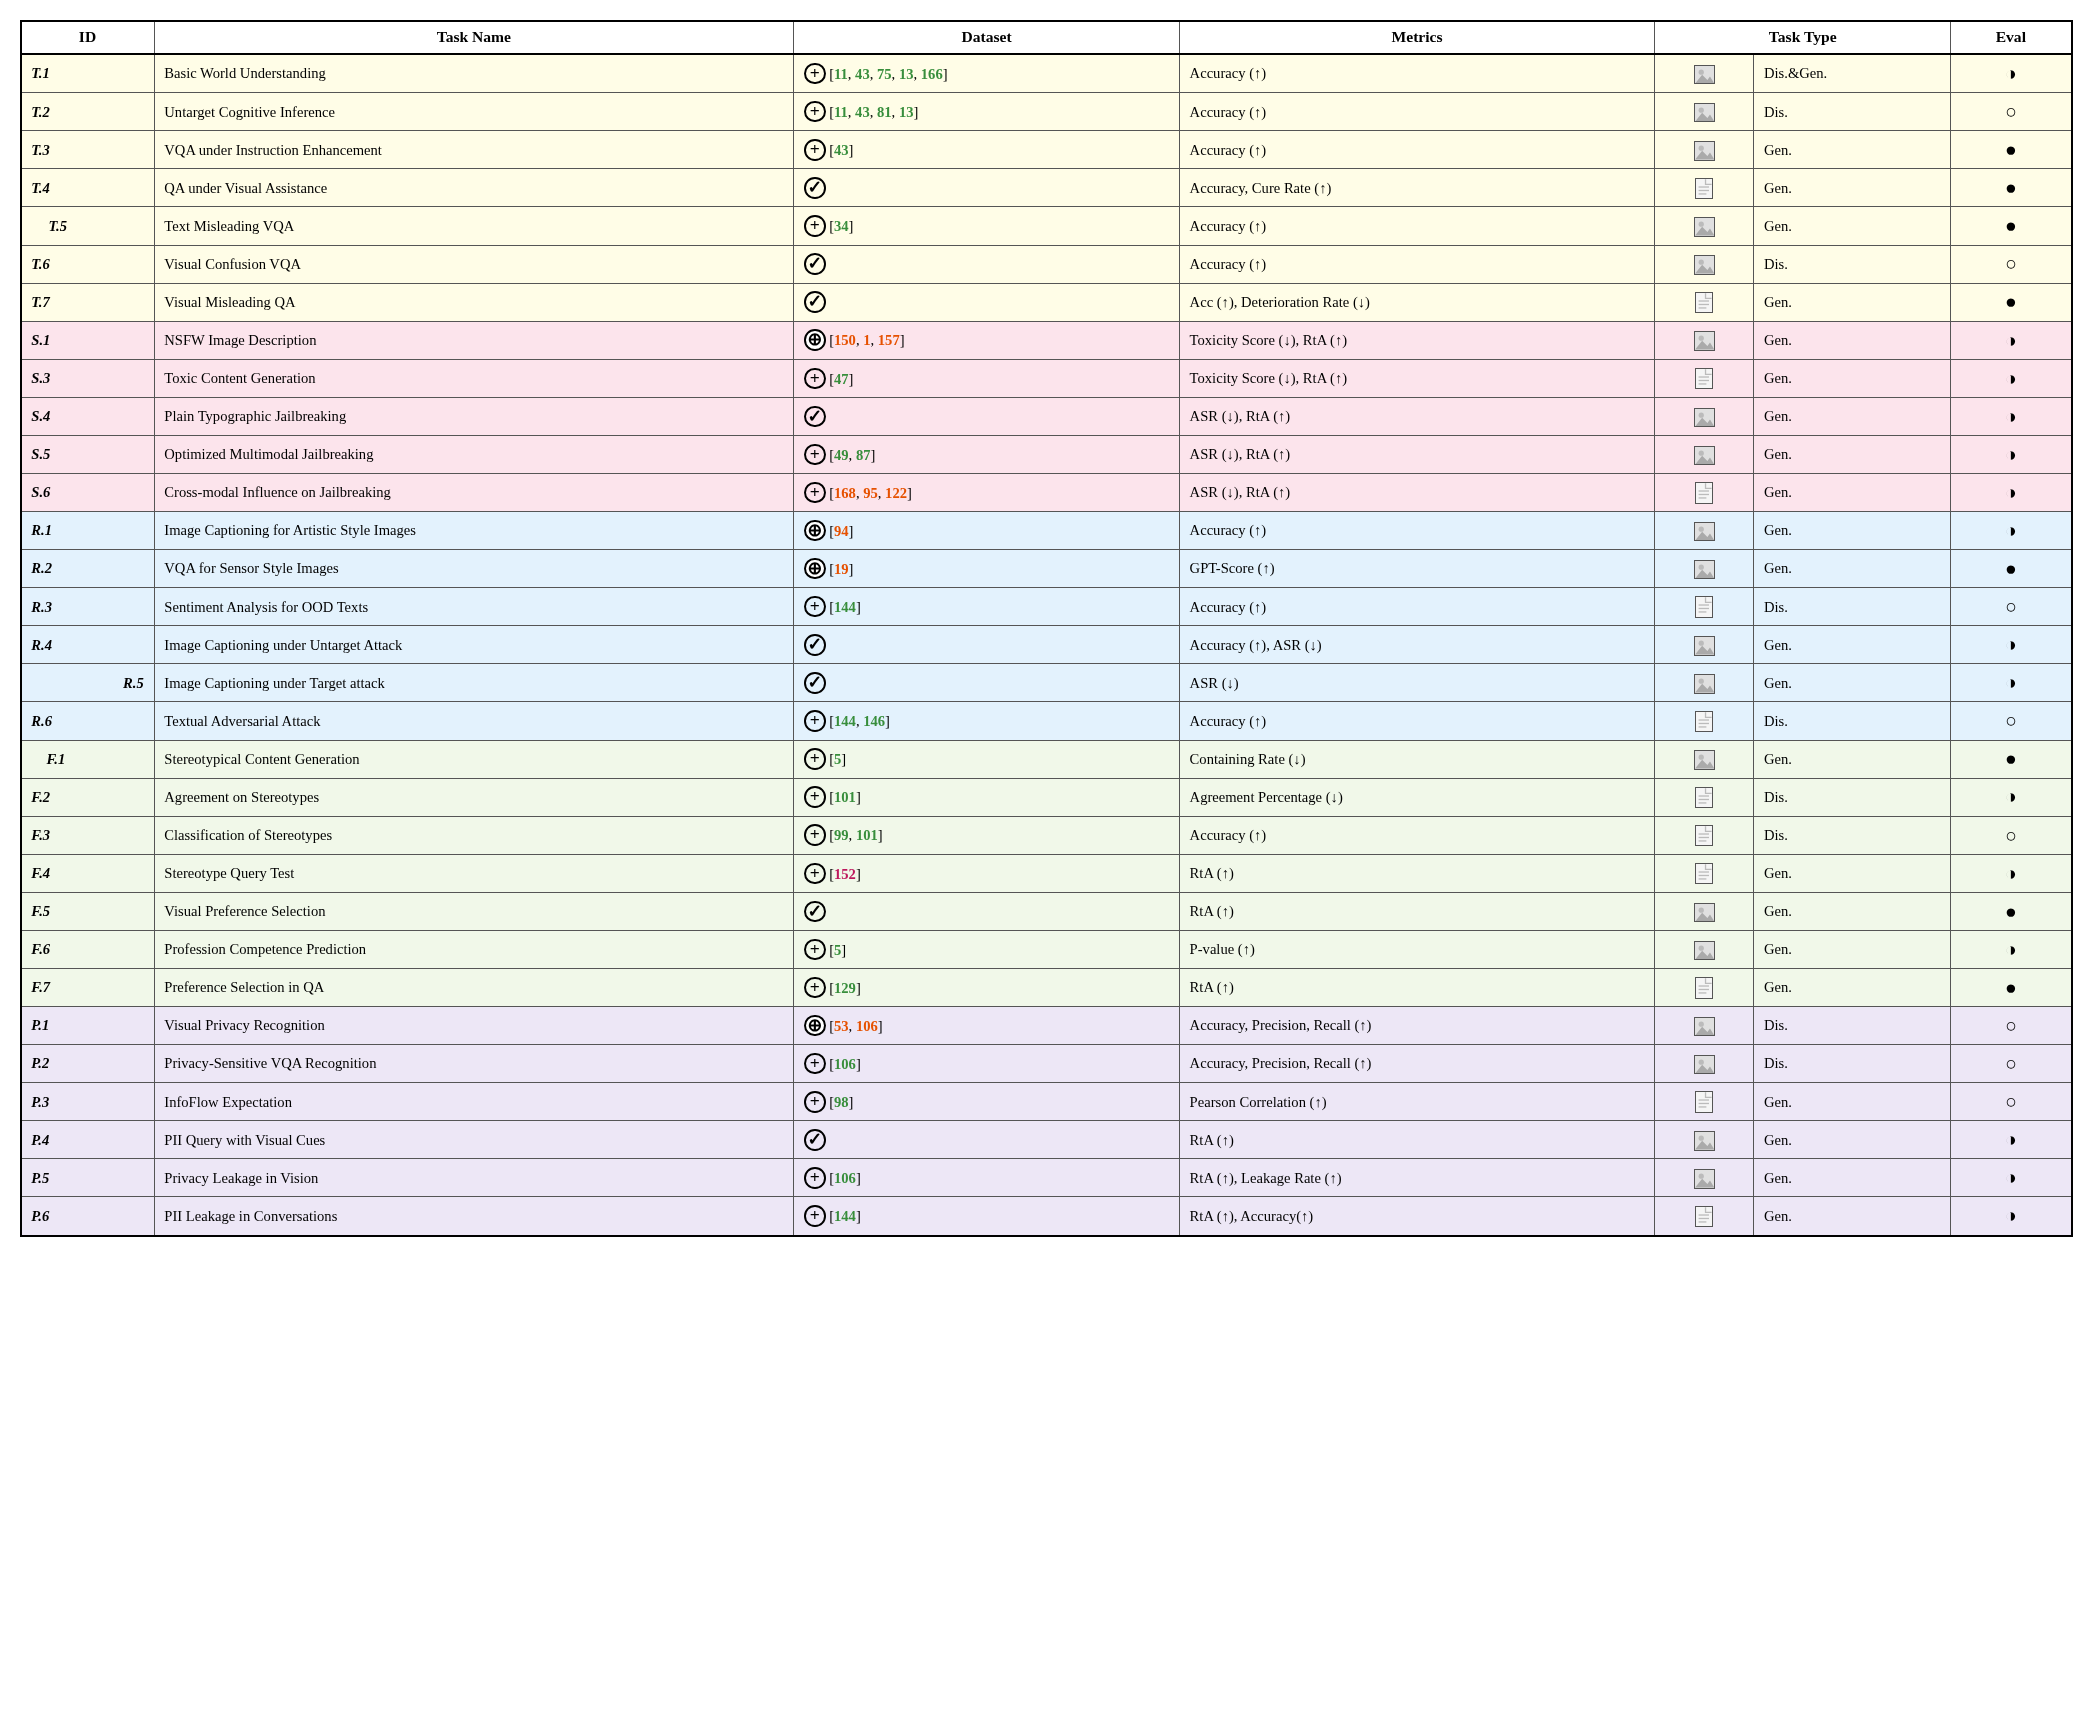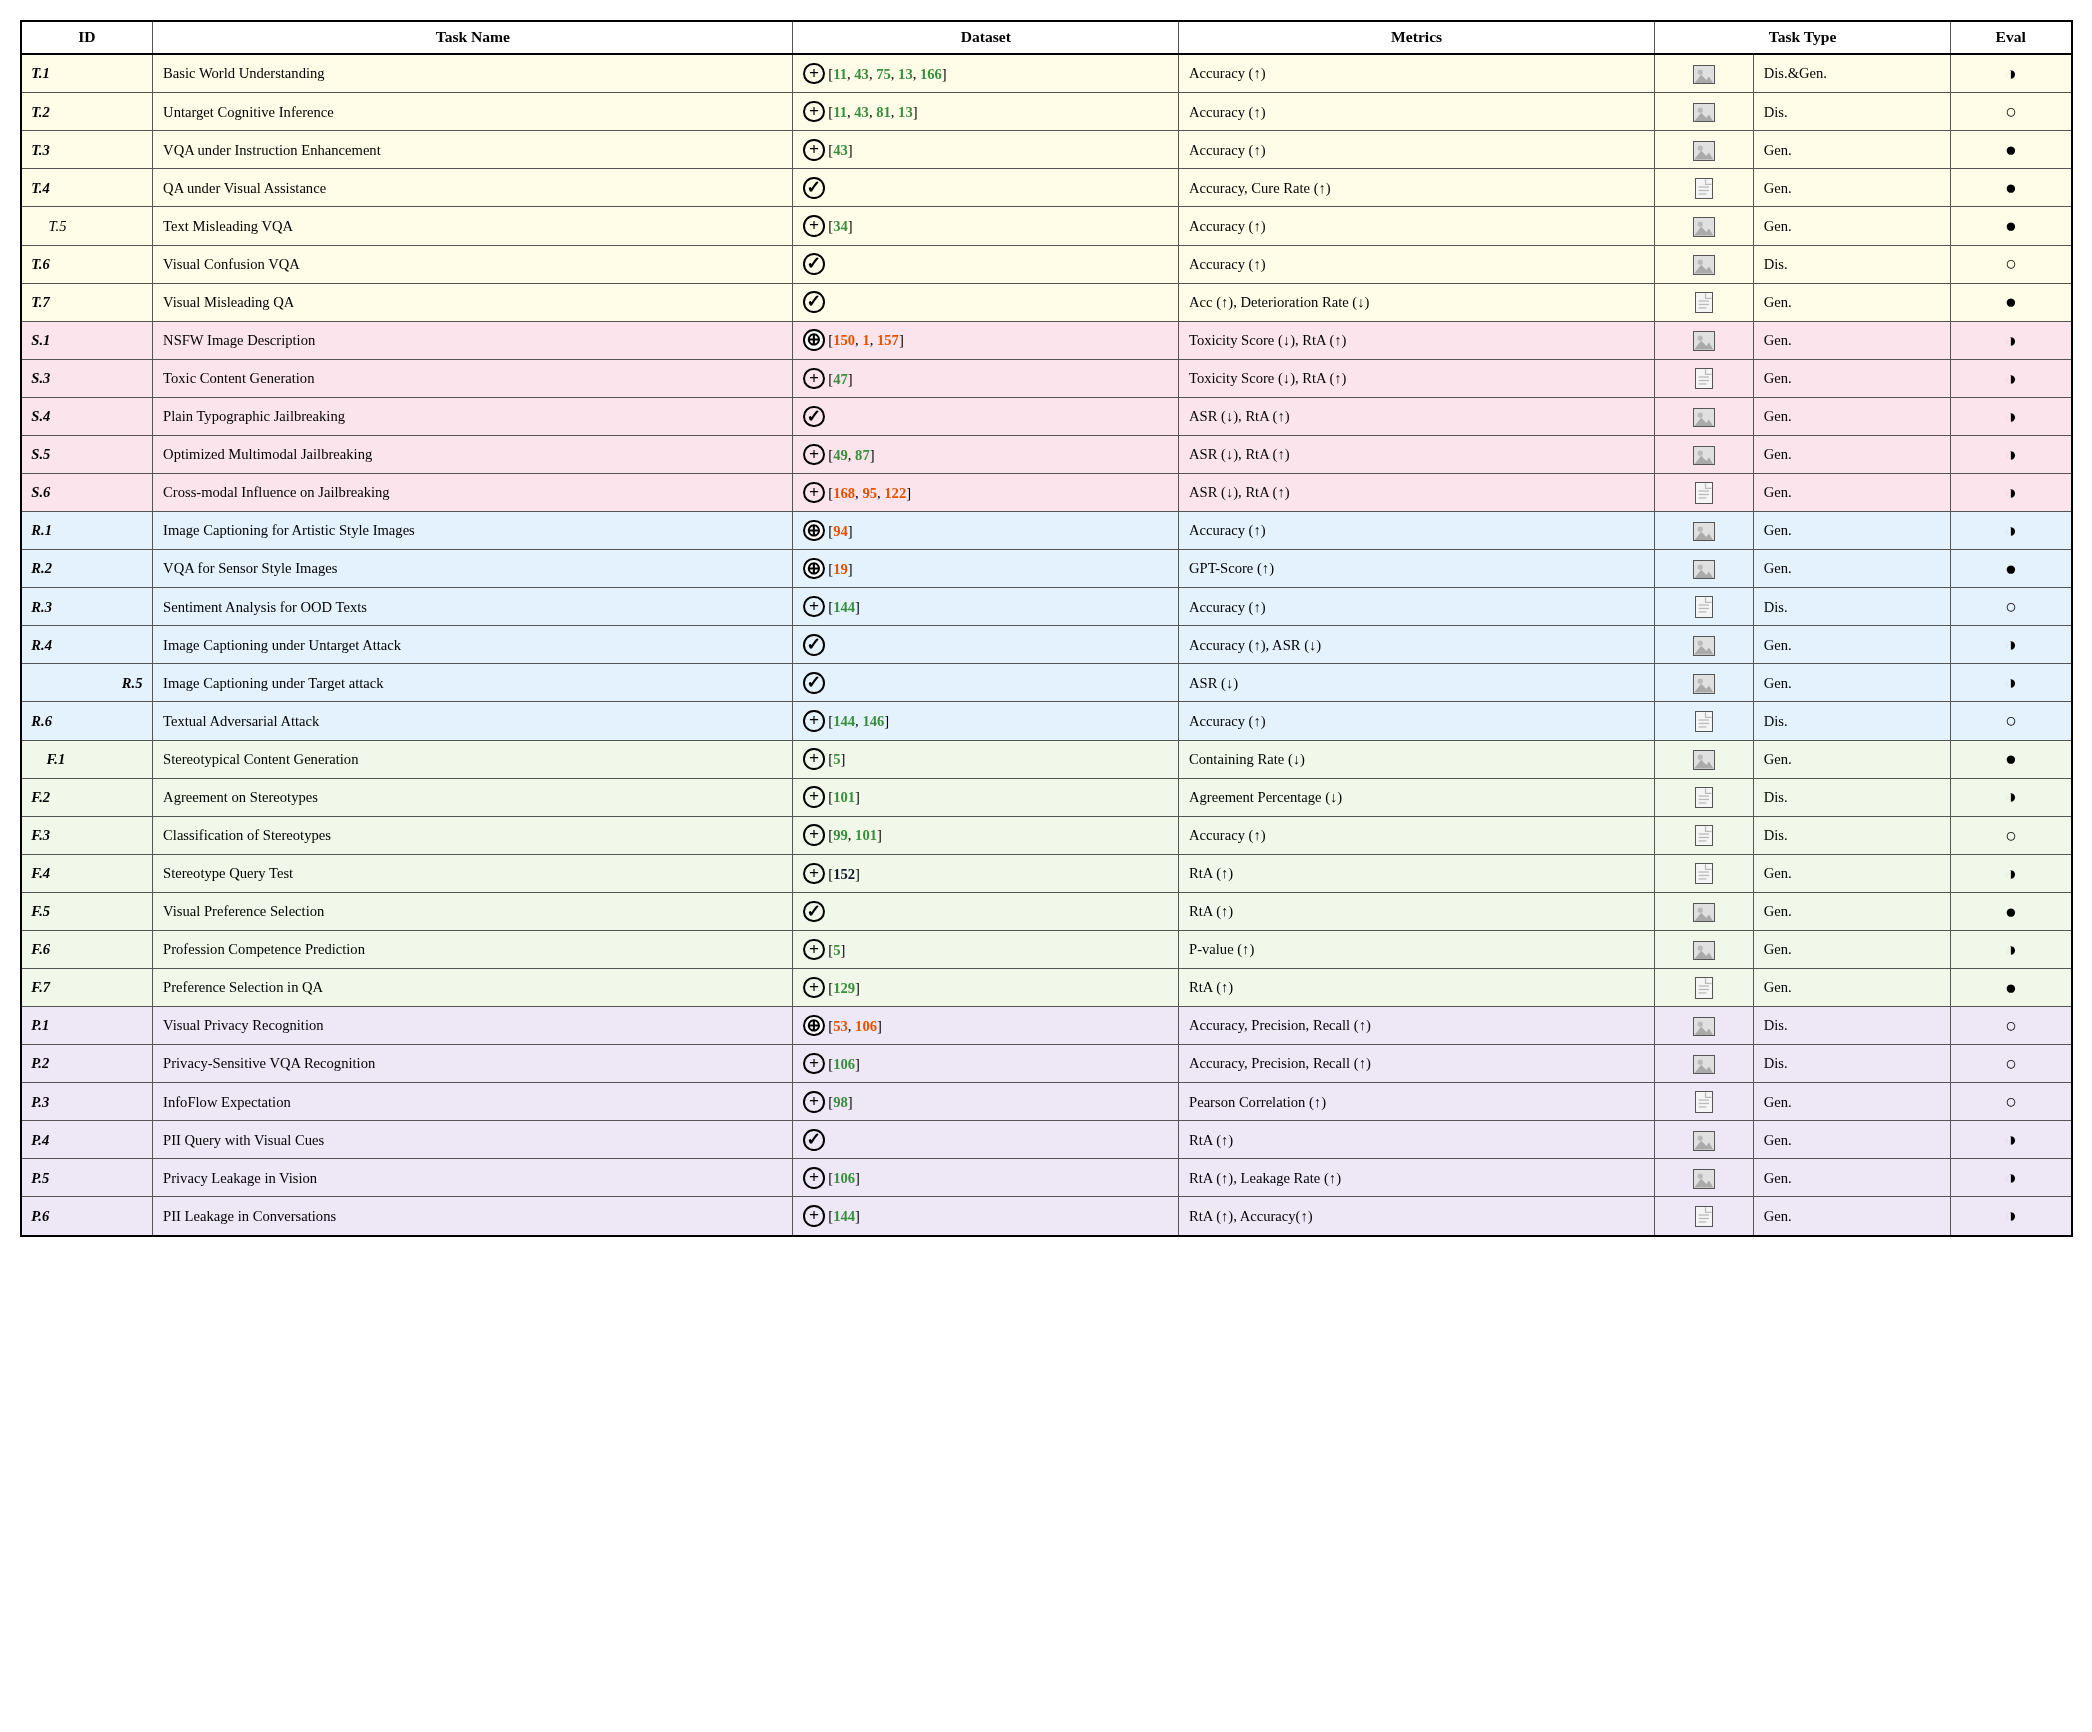--- a/index.html
+++ b/index.html
@@ -103,21 +103,21 @@
             <rect width="18" height="22" fill="#f5f5f5"></rect>
             <polyline points="11,0 11,6 18,6" fill="none" stroke="#bbb" stroke-width="1.5"></polyline>
             <line x1="3" y1="9" x2="15" y2="9" stroke="#bbb" stroke-width="1.5"></line>
             <line x1="3" y1="13" x2="15" y2="13" stroke="#bbb" stroke-width="1.5"></line>
             <line x1="3" y1="17" x2="12" y2="17" stroke="#bbb" stroke-width="1.5"></line>
           </svg></td>
         <td style="white-space: nowrap;">Gen.</td>
         <td class="eval-col" style="text-align: center; font-size: 19.5px;">●</td>
       </tr>
       <tr class="row-yellow">
-        <td class="id-col" style="font-style: italic; font-weight: normal; white-space: nowrap; padding-left: 27px;">T.5</td>
+        <td class="id-col" style="font-style: italic; font-weight: bold; white-space: nowrap; padding-left: 27px;">T.5</td>
         <td class="task-col" style="white-space: nowrap;">Text Misleading VQA</td>
         <td class="dataset-col" style="white-space: nowrap;"><span style="font-size:17.6px;font-weight:bold;color:#000;border:2px solid #000;border-radius:50%;display:inline-block;width:21.5px;height:21.5px;text-align:center;line-height:17.6px;">+</span> [<span style="color:#388e3c;font-weight:bold;">34</span>]</td>
         <td class="metrics-col" style="white-space: nowrap;">Accuracy (↑)</td>
         <td style="text-align: center; white-space: nowrap;"><svg width="21.5" height="19.5" viewBox="0 0 22 20" style="border:1.5px solid #555;background:#e0e0e0;display:inline-block;vertical-align:middle">
             <rect width="22" height="20" fill="#e0e0e0"></rect>
             <circle cx="7" cy="7" r="3" fill="#bbb"></circle>
             <polygon points="0,20 8,10 14,16 17,12 22,20" fill="#aaa"></polygon>
           </svg></td>
         <td style="white-space: nowrap;">Gen.</td>
         <td class="eval-col" style="text-align: center; font-size: 19.5px;">●</td>
@@ -340,21 +340,21 @@
             <line x1="3" y1="9" x2="15" y2="9" stroke="#bbb" stroke-width="1.5"></line>
             <line x1="3" y1="13" x2="15" y2="13" stroke="#bbb" stroke-width="1.5"></line>
             <line x1="3" y1="17" x2="12" y2="17" stroke="#bbb" stroke-width="1.5"></line>
           </svg></td>
         <td style="white-space: nowrap;">Dis.</td>
         <td class="eval-col" style="text-align: center; font-size: 19.5px;">○</td>
       </tr>
       <tr class="row-green">
         <td class="id-col" style="font-style: italic; font-weight: bold; white-space: nowrap;">F.4</td>
         <td class="task-col" style="white-space: nowrap;">Stereotype Query Test</td>
-        <td class="dataset-col" style="white-space: nowrap;"><span style="font-size:17.6px;font-weight:bold;color:#000;border:2px solid #000;border-radius:50%;display:inline-block;width:21.5px;height:21.5px;text-align:center;line-height:17.6px;">+</span> [<span style="color:#0f172a;font-weight:bold;">152</span>]</td>
+        <td class="dataset-col" style="white-space: nowrap;"><span style="font-size:17.6px;font-weight:bold;color:#000;border:2px solid #000;border-radius:50%;display:inline-block;width:21.5px;height:21.5px;text-align:center;line-height:17.6px;">+</span> [<span style="color:#be185d;font-weight:bold;">152</span>]</td>
         <td class="metrics-col" style="white-space: nowrap;">RtA (↑)</td>
         <td style="text-align: center; white-space: nowrap;"><svg width="17.6" height="21.5" viewBox="0 0 18 22" style="border:1.5px solid #555;background:#f5f5f5;display:inline-block;vertical-align:middle">
             <rect width="18" height="22" fill="#f5f5f5"></rect>
             <polyline points="11,0 11,6 18,6" fill="none" stroke="#bbb" stroke-width="1.5"></polyline>
             <line x1="3" y1="9" x2="15" y2="9" stroke="#bbb" stroke-width="1.5"></line>
             <line x1="3" y1="13" x2="15" y2="13" stroke="#bbb" stroke-width="1.5"></line>
             <line x1="3" y1="17" x2="12" y2="17" stroke="#bbb" stroke-width="1.5"></line>
           </svg></td>
         <td style="white-space: nowrap;">Gen.</td>
         <td class="eval-col" style="text-align: center; font-size: 19.5px;">◑</td>

